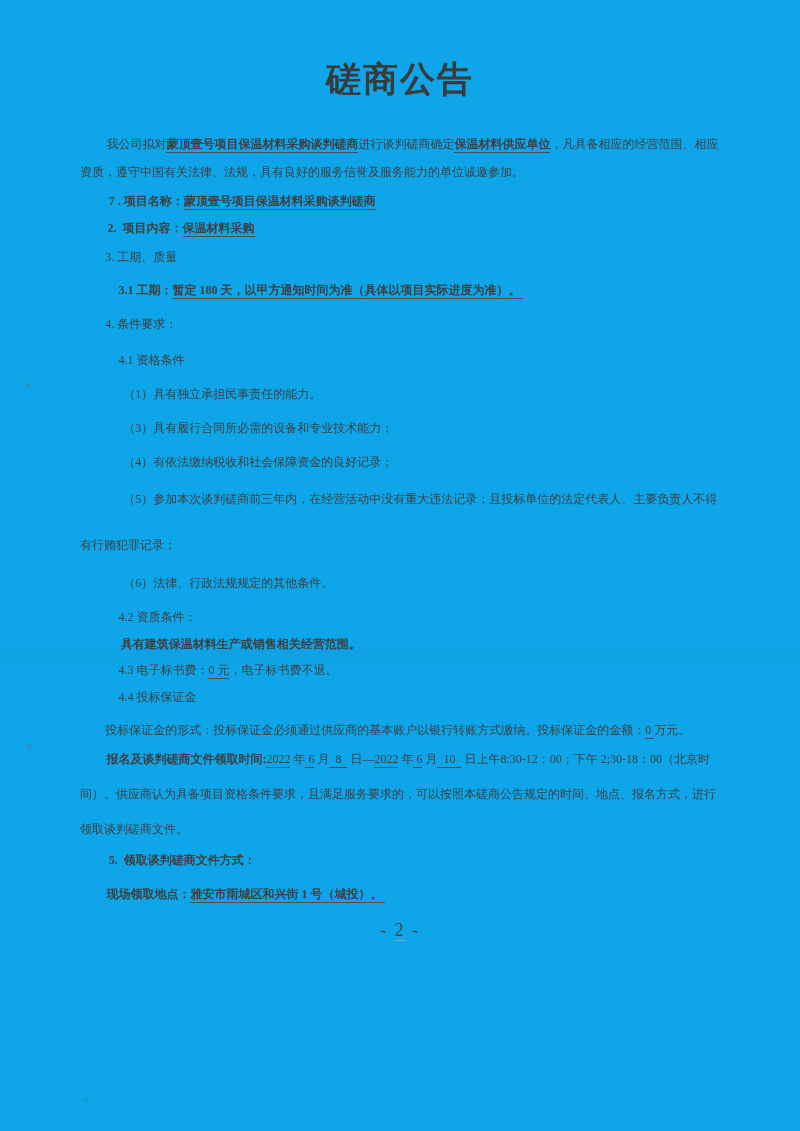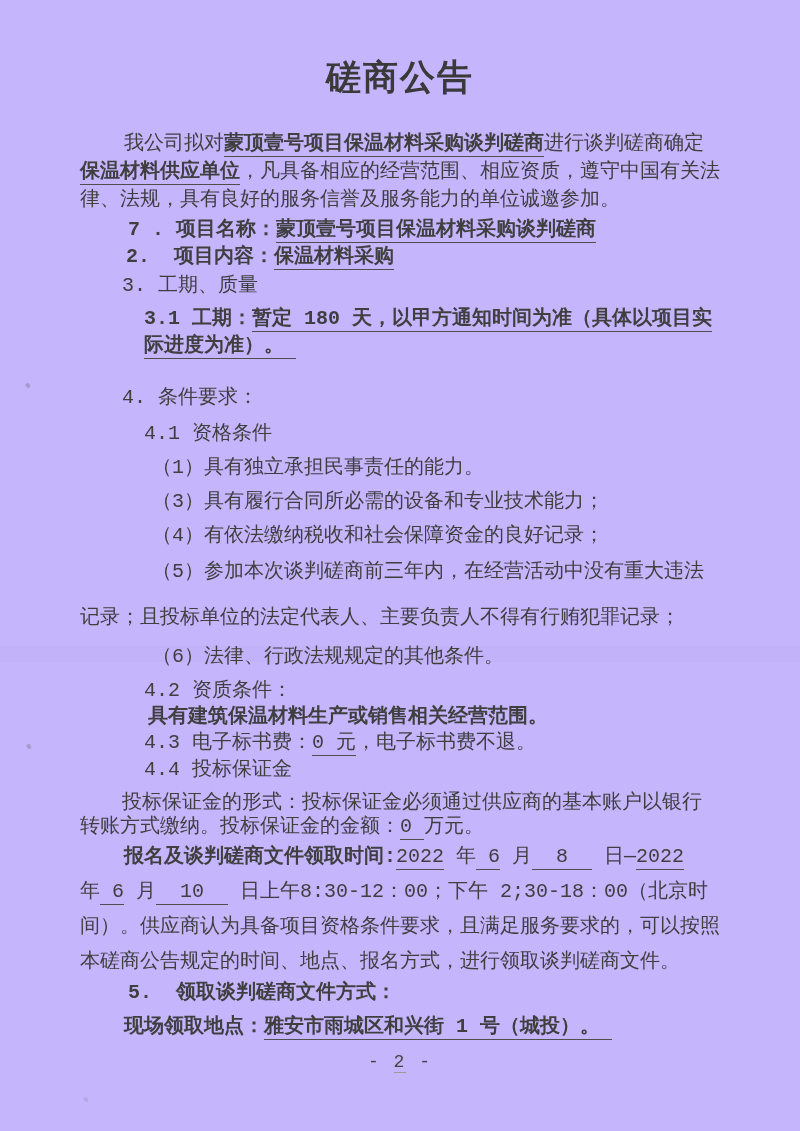--- a/index.html
+++ b/index.html
@@ -1,36 +1,36 @@
 <!DOCTYPE html>
 <html><head>
 <meta charset="utf-8">
 <style>
   html,body{margin:0;padding:0;background:#ffffff;}
   .page{
-    width:800px;height:1131px;background:#c4b5fd;position:relative;overflow:hidden;
-    font-family:Liberation Mono, monospace;color:#3f3f3f;
+    width:800px;height:1131px;background:#0ea5e9;position:relative;overflow:hidden;
+    font-family:Liberation Serif, serif;color:#3f3f3f;
   }
   .content{position:absolute;left:80px;top:0;width:640px;}
   h1.title{
     margin:56px 0 0 0;text-align:center;font-size:35px;line-height:48px;
     font-weight:bold;letter-spacing:2px;color:#3a3a3a;
   }
-  p{margin:0;font-size:20px;line-height:27px;color:#3f3f3f;}
+  p{margin:0;font-size:12px;line-height:27px;color:#3f3f3f;}
   .b{font-weight:bold;}
   .u{border-bottom:1.4px solid #4e4e4e;padding-bottom:1px;}
   .u-light{border-bottom:1px solid #9a9a9a;}
 
   .p-intro{margin-top:26px;line-height:28px;text-indent:2.2em;}
   .p-item1{margin-left:2.4em;margin-top:2px;}
   .p-item2{margin-left:2.3em;}
   .p-h3{margin-top:2px;margin-left:2.1em;}
   .p-31{margin-top:6px;margin-left:3.2em;}
   .p-32{margin-top:7px;margin-left:3.2em;}
-  .p-h4{margin-top:25px;margin-left:2.1em;}
+  .p-h4{margin-top:7px;margin-left:2.1em;}
   .p-41{margin-top:9px;margin-left:3.2em;}
   .p-cond{margin-top:7px;margin-left:3.6em;}
   .p-cond5{margin-left:0;text-indent:3.6em;line-height:46px;}
   .p-cond6{margin-top:2px;margin-left:3.6em;}
   .p-42{margin-top:7px;margin-left:3.2em;}
   .p-42v{margin-left:3.4em;line-height:26px;}
   .p-43{margin-left:3.2em;line-height:26px;}
   .p-44{margin-top:1px;margin-left:3.2em;line-height:26px;}
   .p-deposit{margin-top:8px;line-height:24px;text-indent:2.1em;}
   .p-schedule{line-height:35px;text-indent:2.2em;}

